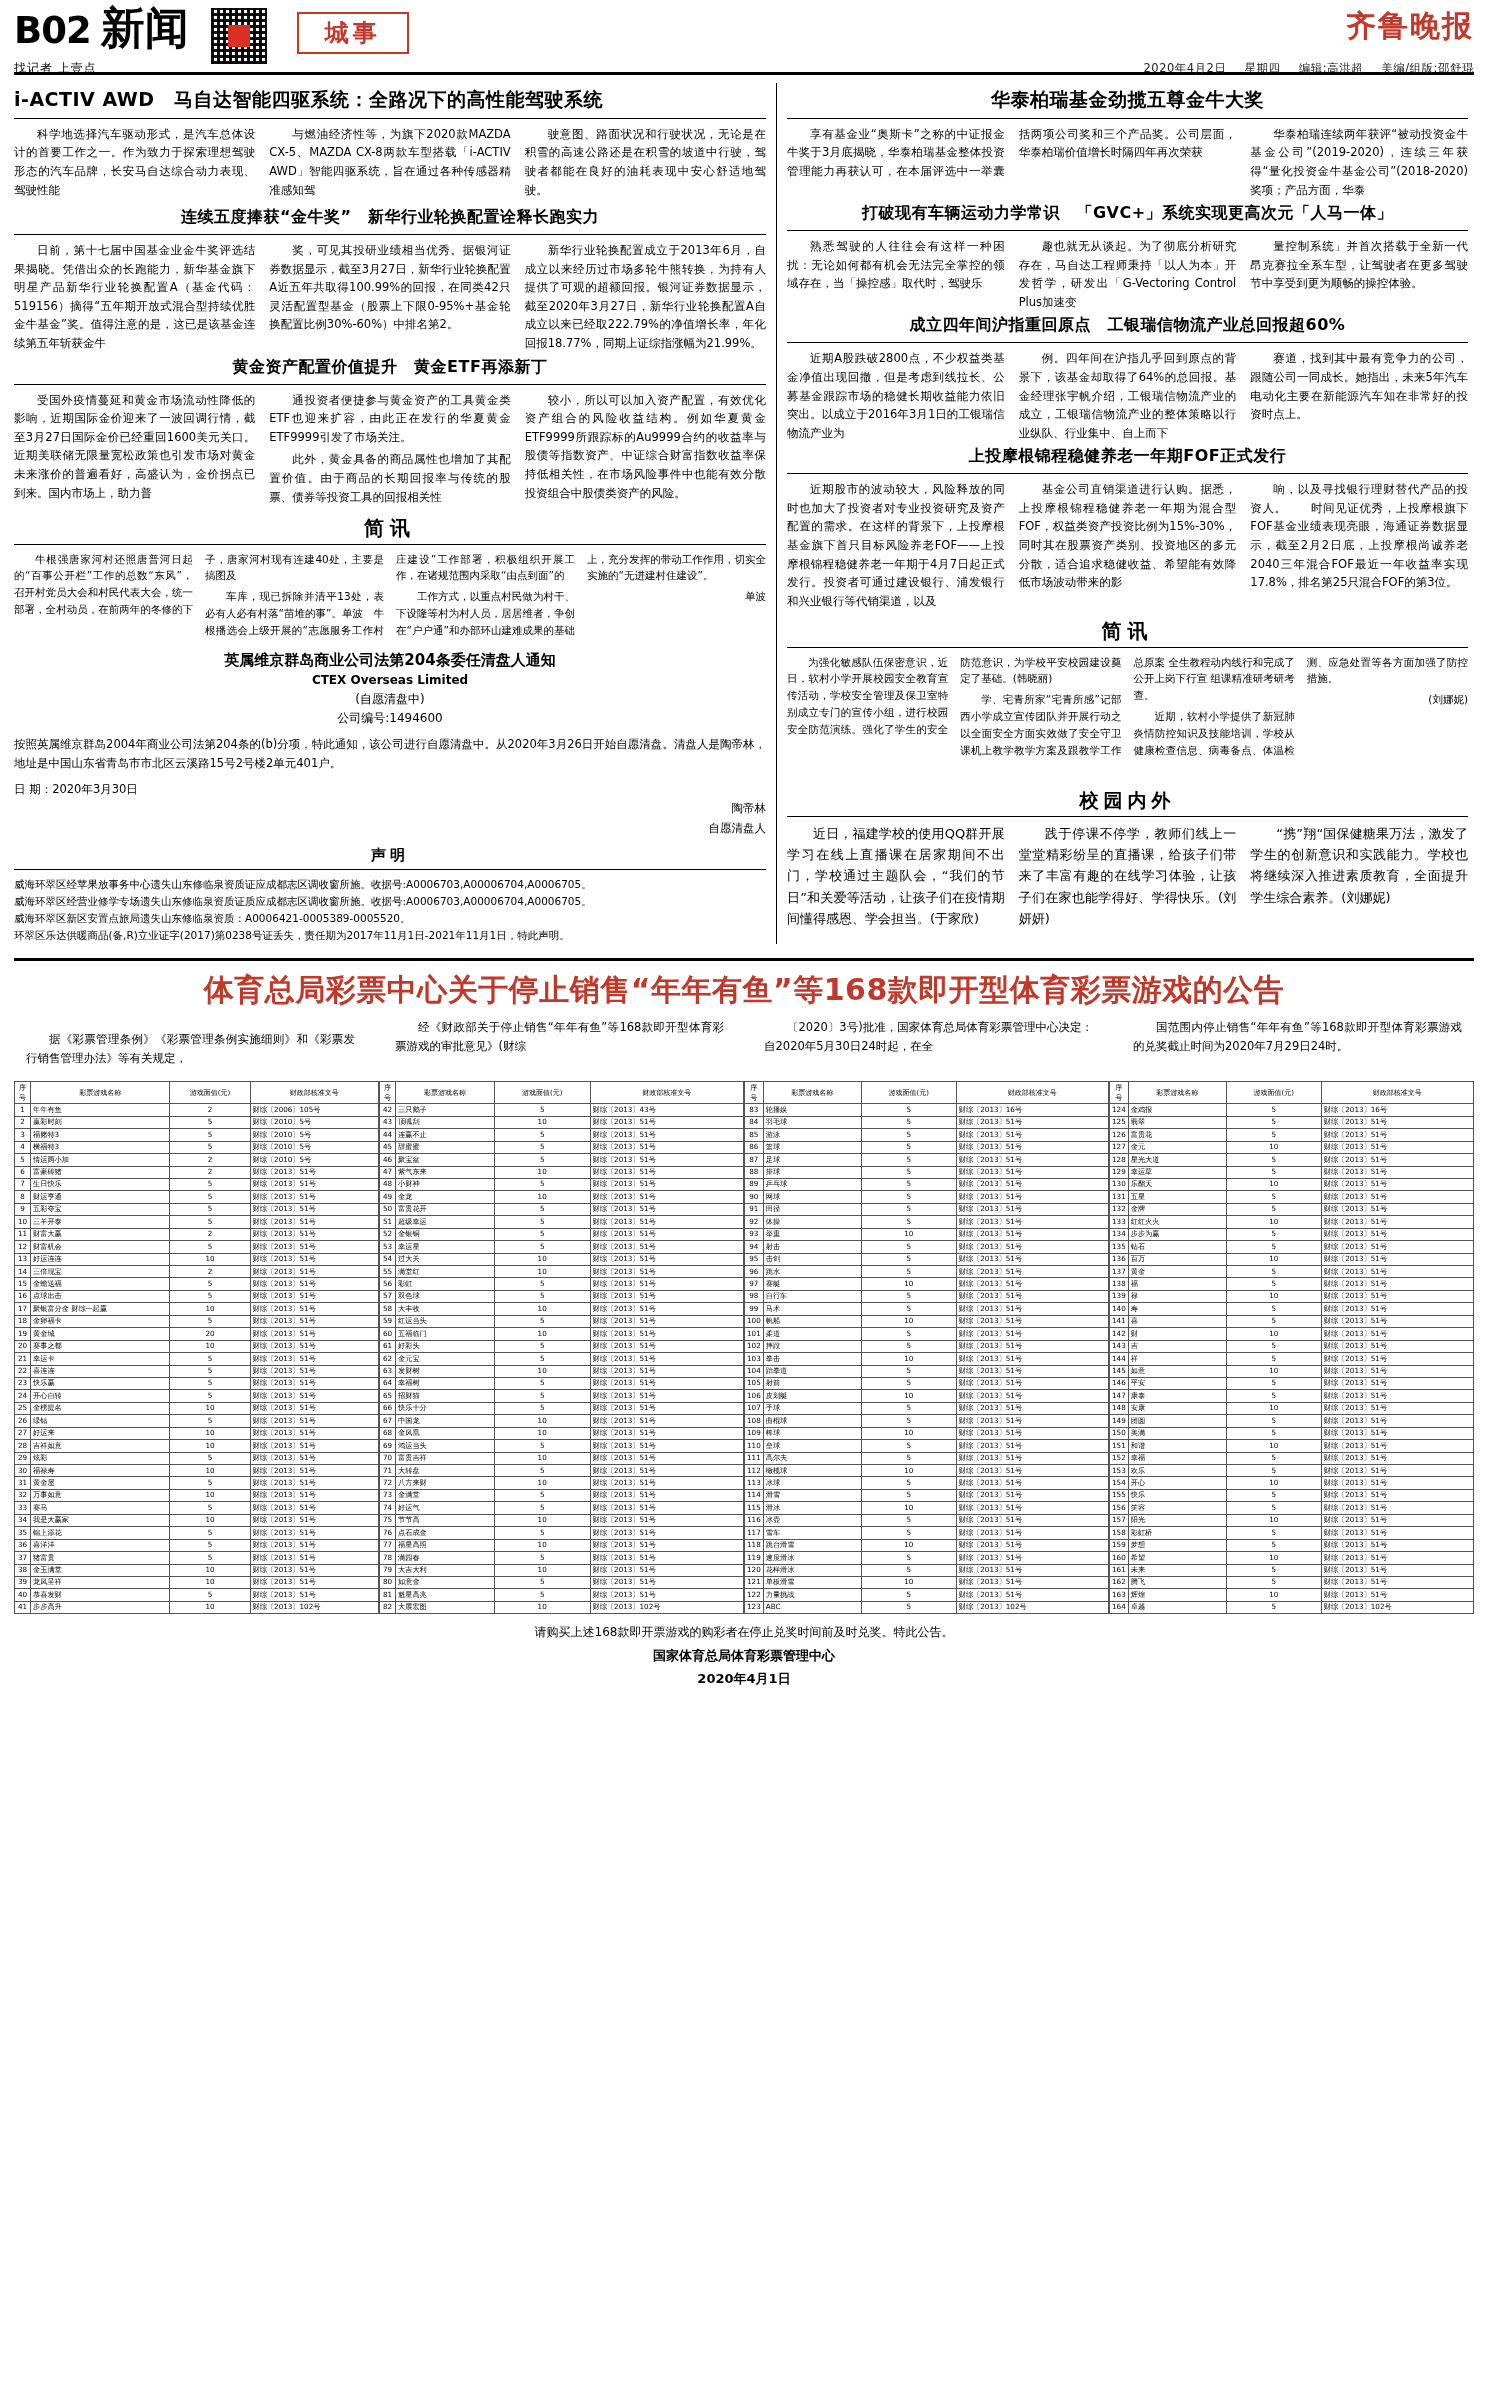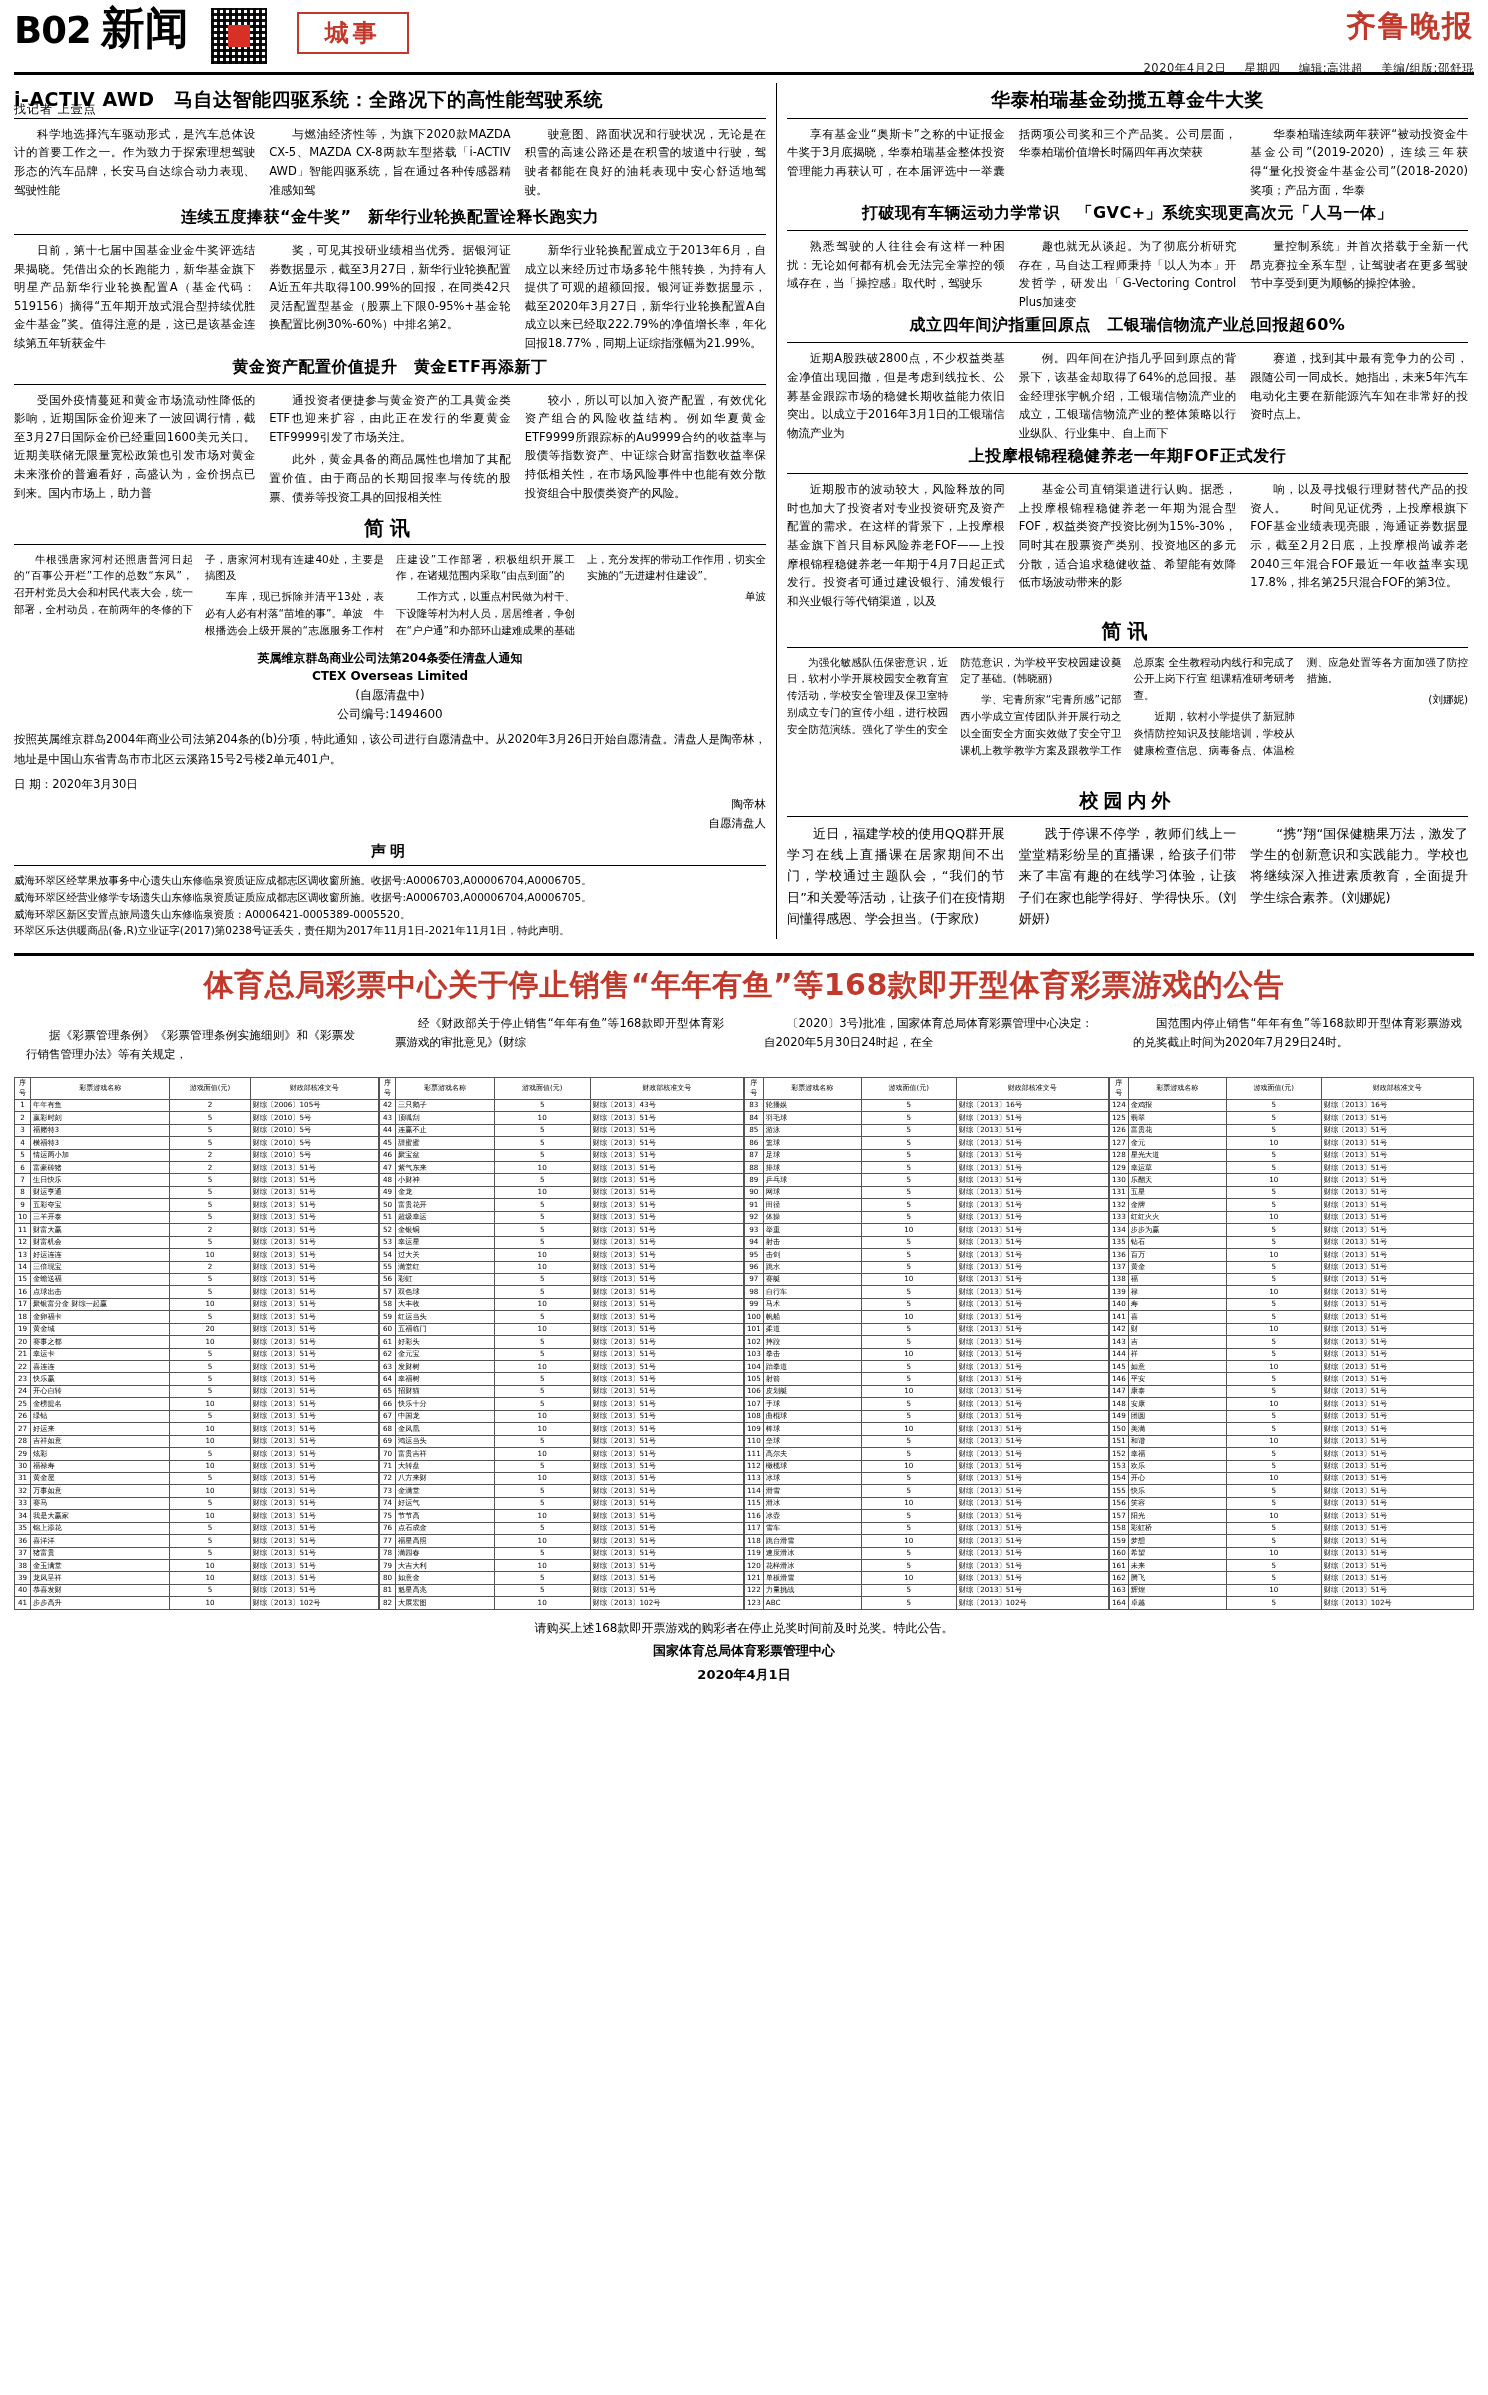--- a/index.html
+++ b/index.html
@@ -13,21 +13,21 @@
     overflow: hidden;
   }
   .page { position:relative; width:1488px; height:2395px; padding: 0 14px; }
 
   
   .masthead { display:flex; align-items:flex-start; height:70px; padding-top:6px; position:relative; }
   .mh-left { display:flex; align-items:flex-start; gap:8px; }
   .mh-b02 { font-size:37px; font-weight:bold; line-height:1; letter-spacing:-1px; }
   .mh-news { font-size:44px; font-weight:bold; line-height:1; margin-left:4px; }
   .mh-sub { font-size:12px; margin-top:10px; letter-spacing:1px; }
-  .mh-leftcol { display:flex; flex-direction:column;gap:41px; }
+  .mh-leftcol { display:flex; flex-direction:column; }
   .mh-row1 { display:flex; align-items:baseline; gap:6px; }
   .qr { width:56px; height:56px; margin-left:14px; margin-top:2px;
         background:
           repeating-linear-gradient(0deg,#111 0 3px,#fff 3px 6px),
           repeating-linear-gradient(90deg,#111 0 3px,#fff 3px 6px);
         background-blend-mode: multiply;
         position:relative; }
   .qr:after{ content:""; position:absolute; left:17px; top:17px; width:22px;height:22px;background:#d93025;}
   .mh-badge { border:2px solid #c0392b; color:#c0392b; font-size:24px; font-weight:bold;
               padding:3px 26px; margin-left:22px; margin-top:6px; letter-spacing:4px;}
@@ -47,21 +47,21 @@
   .hl-rule { border-bottom:1.5px solid #000; margin:3px 0 6px; }
 
   .cols3 { column-count:3; column-gap:14px; font-size:11.5px; line-height:1.62; text-align:justify; }
   .cols4 { column-count:4; column-gap:12px; font-size:10.5px; line-height:1.6; text-align:justify; }
   .cols3 p, .cols2 p, .cols4 p { margin:0 0 4px; text-indent:2em; }
 
   .briefs-head { text-align:center; font-size:20px; font-weight:bold; letter-spacing:6px; margin:7px 0 2px;}
   .rule-thin { border-top:1px solid #000; margin:2px 0 6px; }
 
   .notice-box { margin-top:10px; }
-  .notice-title { text-align:center; font-weight:bold; font-size:12px; line-height:1.5; }
+  .notice-title { text-align:center; font-weight:bold; font-size:15px; line-height:1.5; }
   .notice-sub { text-align:center; font-size:12px; line-height:1.6; }
   .notice-body { font-size:11.5px; line-height:1.7; margin-top:6px; text-align:justify;}
   .notice-sign { text-align:right; font-size:11.5px; line-height:1.7; }
 
   .decl-title { text-align:center; font-weight:bold; font-size:15px; letter-spacing:4px; margin:8px 0 4px;}
   .decl-body { font-size:10.5px; line-height:1.6; text-align:justify;}
 
   .campus-head { text-align:center; font-size:19px; font-weight:bold; letter-spacing:5px; margin:30px 0 2px;}
 
   

